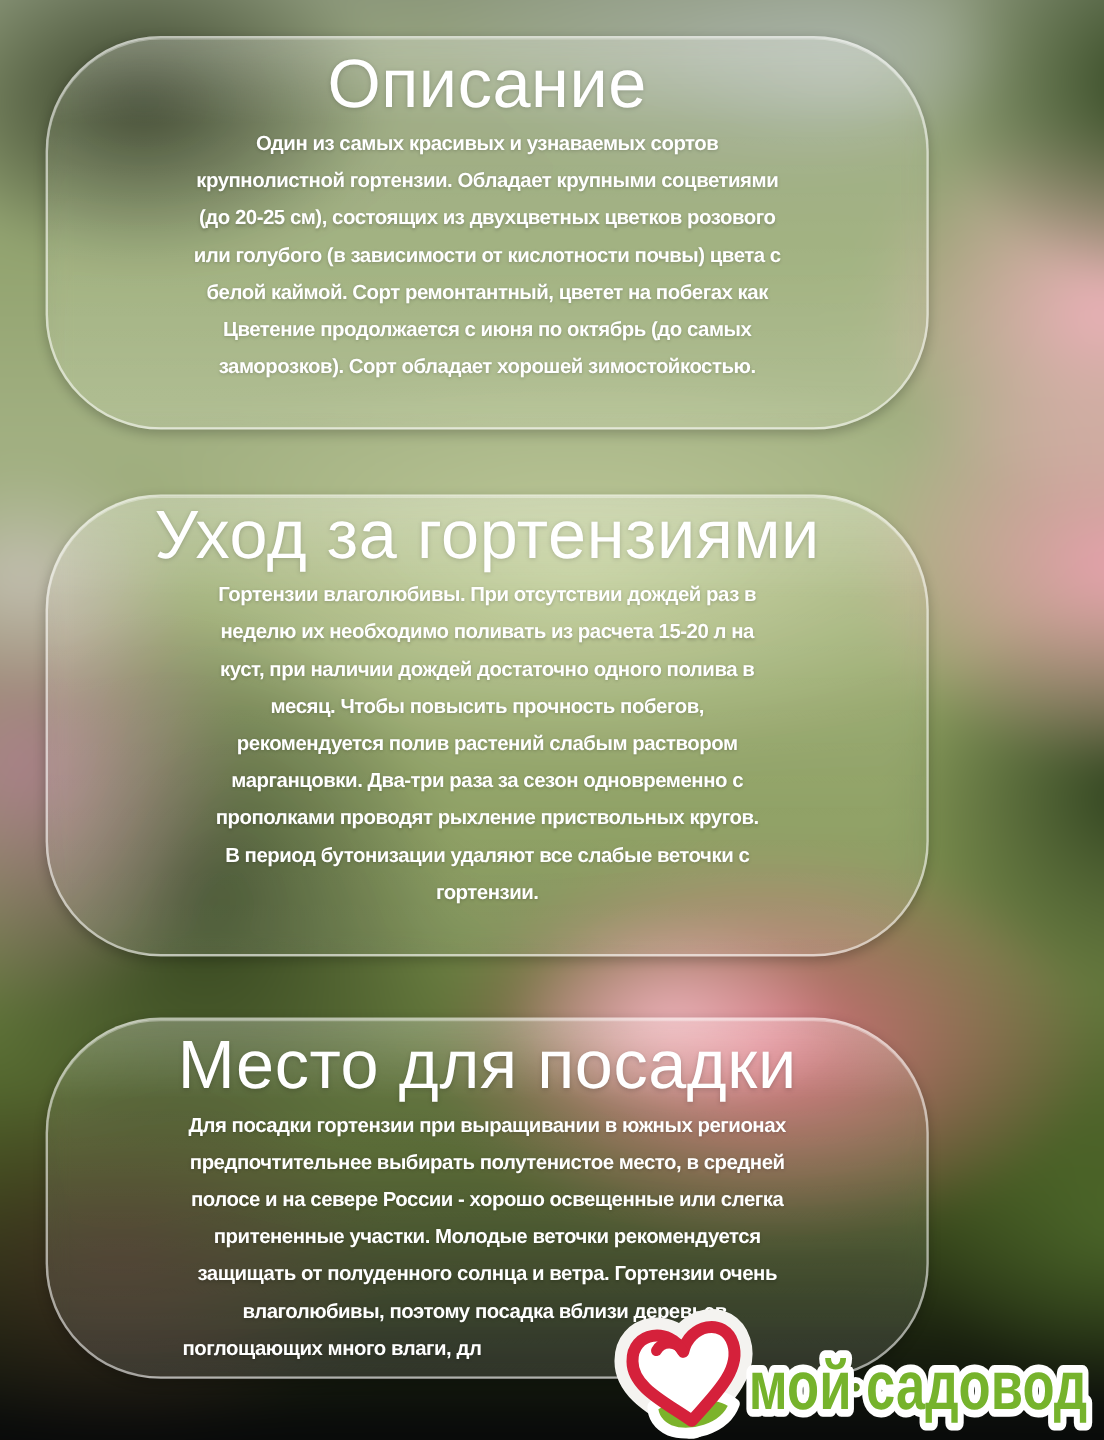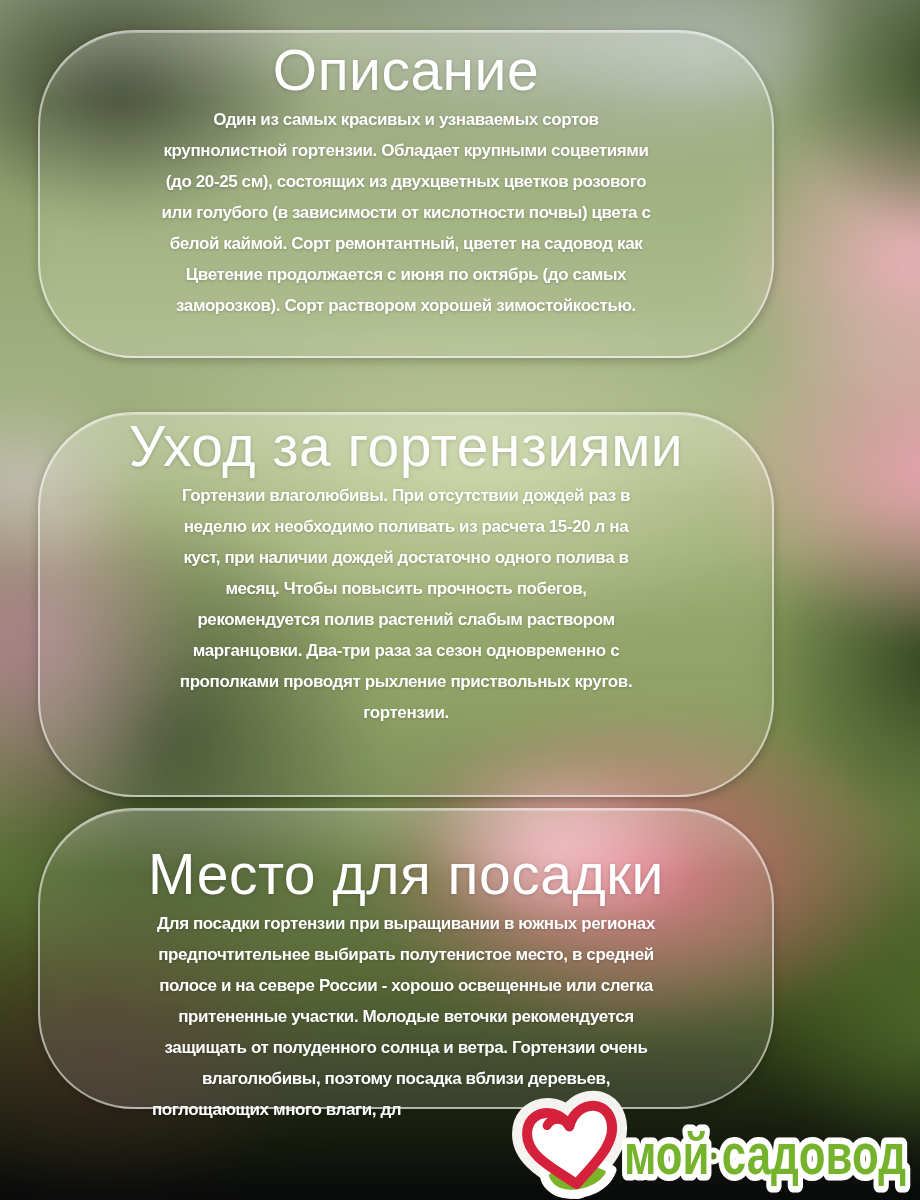--- a/index.html
+++ b/index.html
@@ -35,21 +35,21 @@
     border-radius:96px;
     border:2px solid rgba(255,255,255,0.55);
     background:
       linear-gradient(180deg, rgba(255,255,255,0.26), rgba(255,255,255,0.08) 22%, rgba(255,255,255,0.12) 100%);
     -webkit-backdrop-filter:blur(10px) brightness(1.04);
     backdrop-filter:blur(10px) brightness(1.04);
     box-shadow:0 3px 10px rgba(0,0,0,0.22), inset 0 1px 0 rgba(255,255,255,0.35);
   }
   .panel-1{top:30px;height:328px;padding-top:6px;}
   .panel-2{top:412px;height:385px;}
-  .panel-3{top:808px;height:301px;padding-top:32px;}
+  .panel-3{top:848px;height:301px;padding-top:6px;}
   .title{
     margin:0;font-size:57px;font-weight:400;line-height:64px;
     color:#fff;text-align:center;letter-spacing:0.5px;
     text-shadow:0 1px 4px rgba(0,0,0,0.18);
   }
   .body{margin-top:2px;}
   .line{
     font-size:17px;font-weight:700;line-height:31px;letter-spacing:-0.4px;
     color:#fff;text-align:center;white-space:nowrap;
     text-shadow:0 1px 3px rgba(0,0,0,0.22);
@@ -67,36 +67,37 @@
 <div class="page">
   <div class="bg"></div>
 
   <section class="panel panel-1">
     <h1 class="title">Описание</h1>
     <div class="body">
       <div class="line">Один из самых красивых и узнаваемых сортов</div>
       <div class="line">крупнолистной гортензии. Обладает крупными соцветиями</div>
       <div class="line">(до 20-25 см), состоящих из двухцветных цветков розового</div>
       <div class="line">или голубого (в зависимости от кислотности почвы) цвета с</div>
-      <div class="line">белой каймой. Сорт ремонтантный, цветет на садовод как</div>
+      <div class="line">белой каймой. Сорт ремонтантный, цветет на побегах как</div>
       <div class="line">Цветение продолжается с июня по октябрь (до самых</div>
-      <div class="line">заморозков). Сорт раствором хорошей зимостойкостью.</div>
+      <div class="line">заморозков). Сорт обладает хорошей зимостойкостью.</div>
     </div>
   </section>
 
   <section class="panel panel-2">
     <h1 class="title">Уход за гортензиями</h1>
     <div class="body">
       <div class="line">Гортензии влаголюбивы. При отсутствии дождей раз в</div>
       <div class="line">неделю их необходимо поливать из расчета 15-20 л на</div>
       <div class="line">куст, при наличии дождей достаточно одного полива в</div>
       <div class="line">месяц. Чтобы повысить прочность побегов,</div>
       <div class="line">рекомендуется полив растений слабым раствором</div>
       <div class="line">марганцовки. Два-три раза за сезон одновременно с</div>
       <div class="line">прополками проводят рыхление приствольных кругов.</div>
+      <div class="line">В период бутонизации удаляют все слабые веточки с</div>
       <div class="line">гортензии.</div>
     </div>
   </section>
 
   <section class="panel panel-3">
     <h1 class="title">Место для посадки</h1>
     <div class="body">
       <div class="line">Для посадки гортензии при выращивании в южных регионах</div>
       <div class="line">предпочтительнее выбирать полутенистое место, в средней</div>
       <div class="line">полосе и на севере России - хорошо освещенные или слегка</div>

